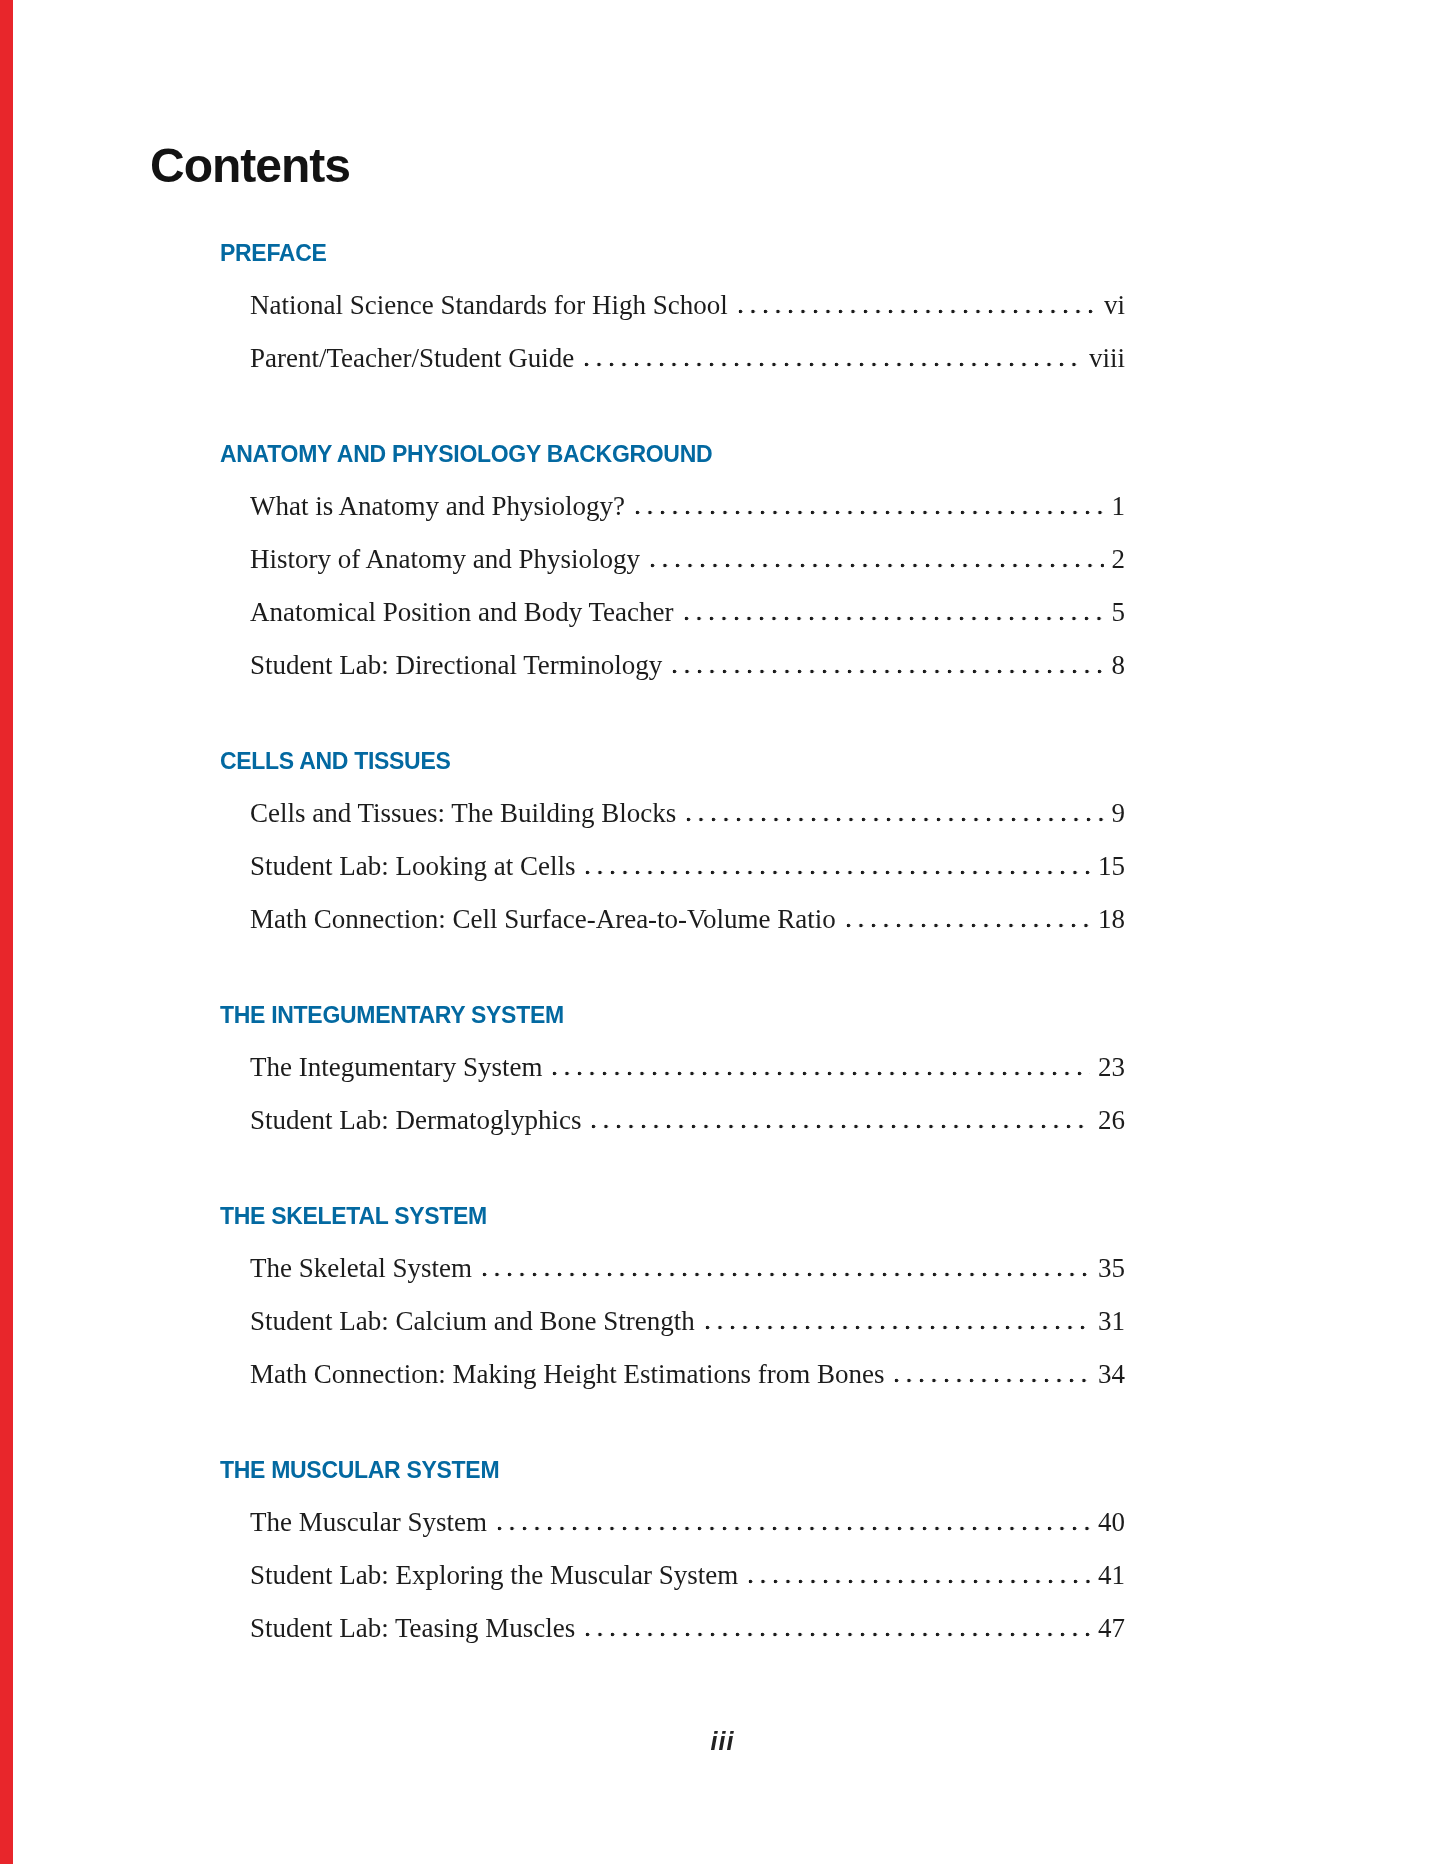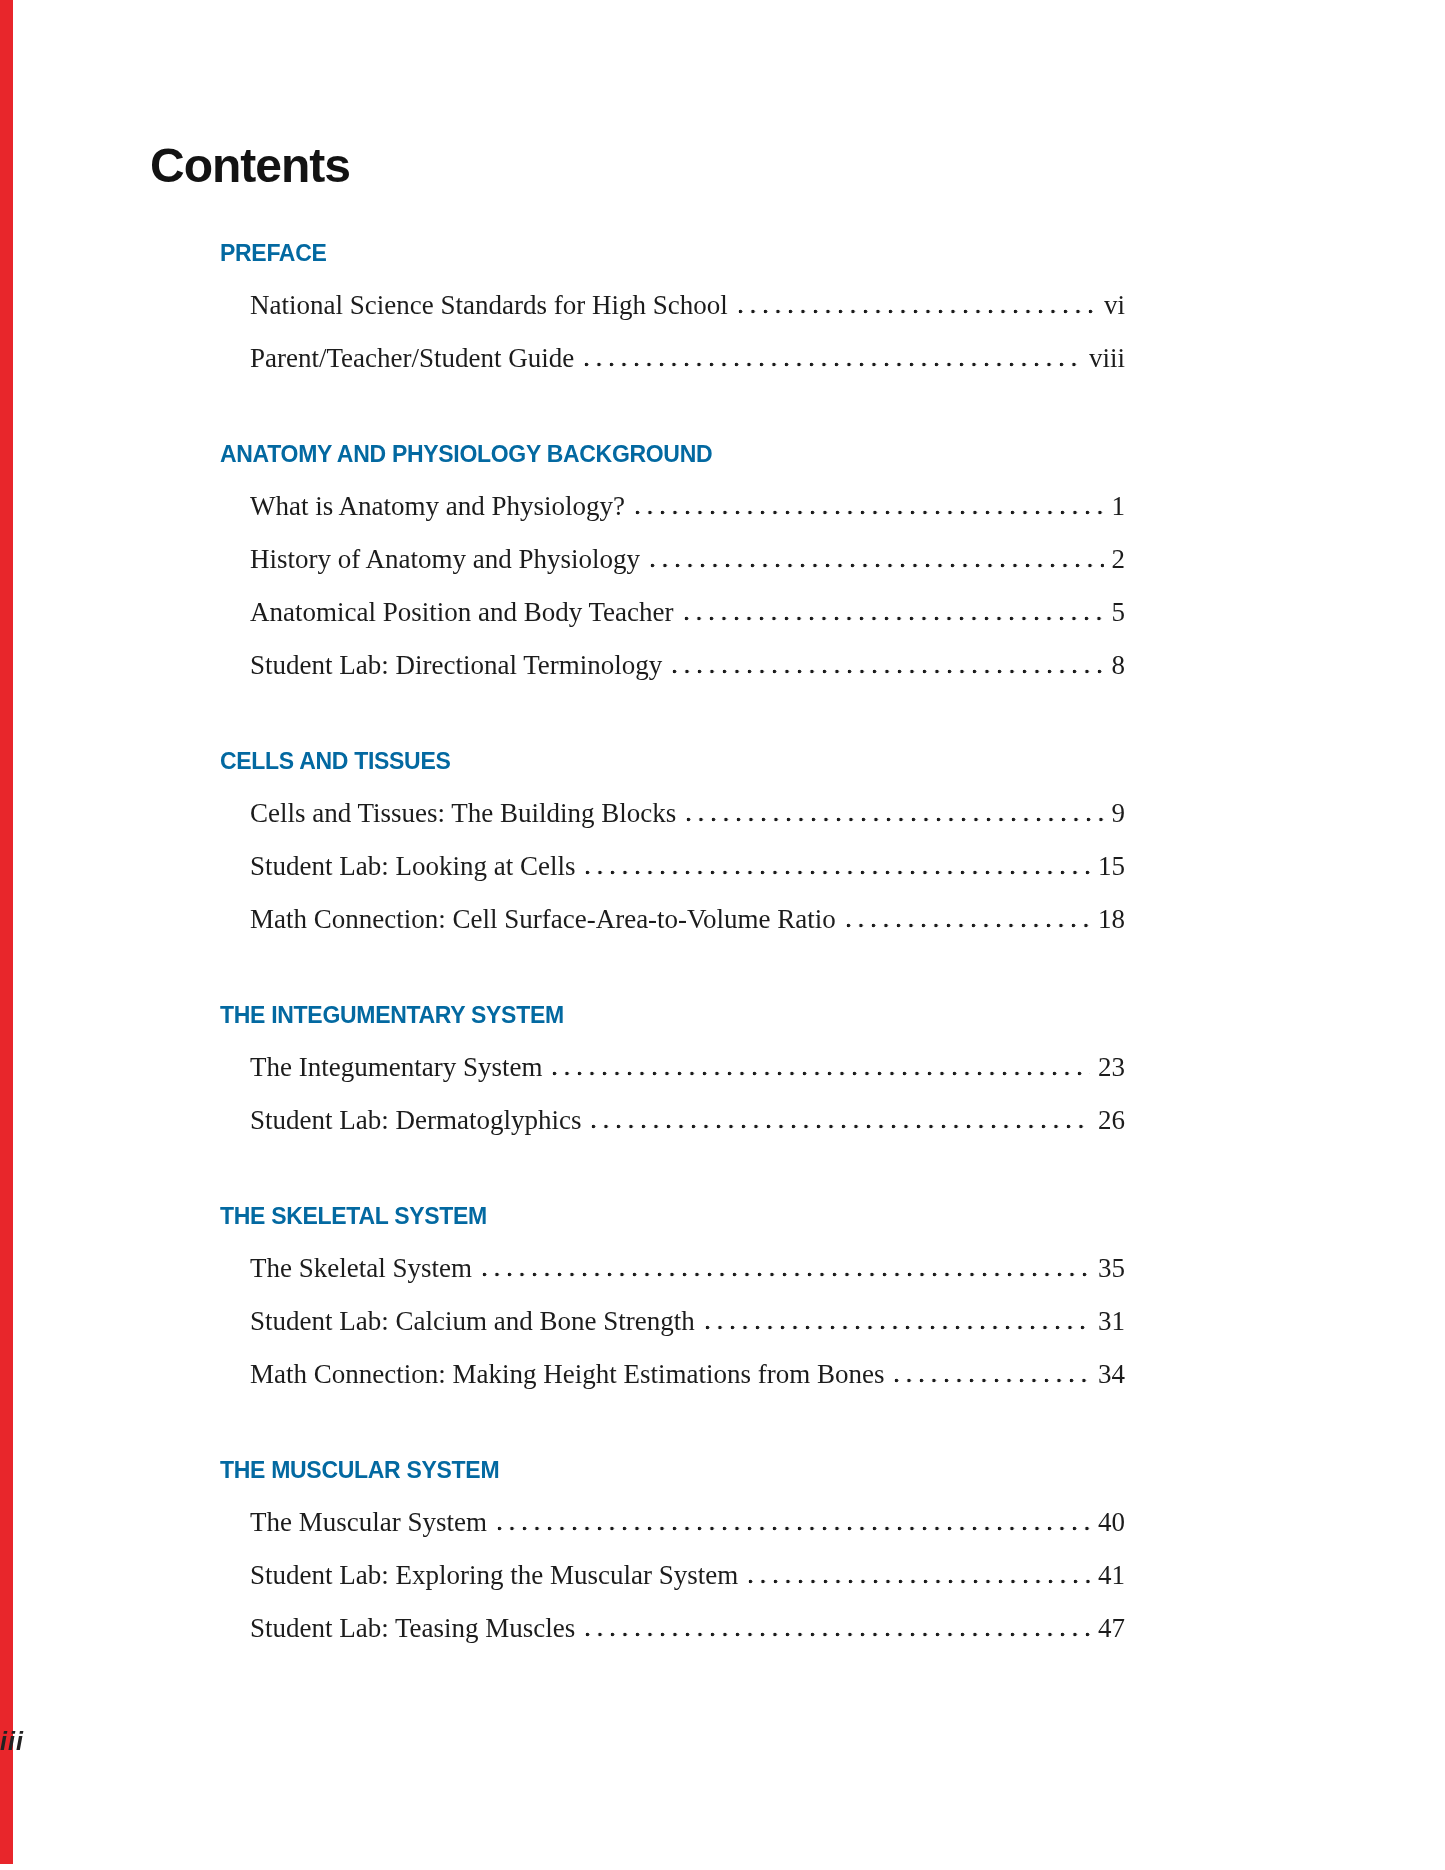--- a/index.html
+++ b/index.html
@@ -73,21 +73,21 @@
   .entry-page {
     white-space: nowrap;
   }
   .roman .entry-page {
   }
   footer.folio-row {
     position: absolute;
     left: 0;
     right: 0;
     top: 1726px;
-    text-align: left;
+    text-align: center;
   }
   .folio {
     font-family: "Liberation Sans", sans-serif;
     font-style: italic;
     font-weight: 700;
     font-size: 25px;
     line-height: 30px;
     letter-spacing: 1px;
     color: #222222;
   }

